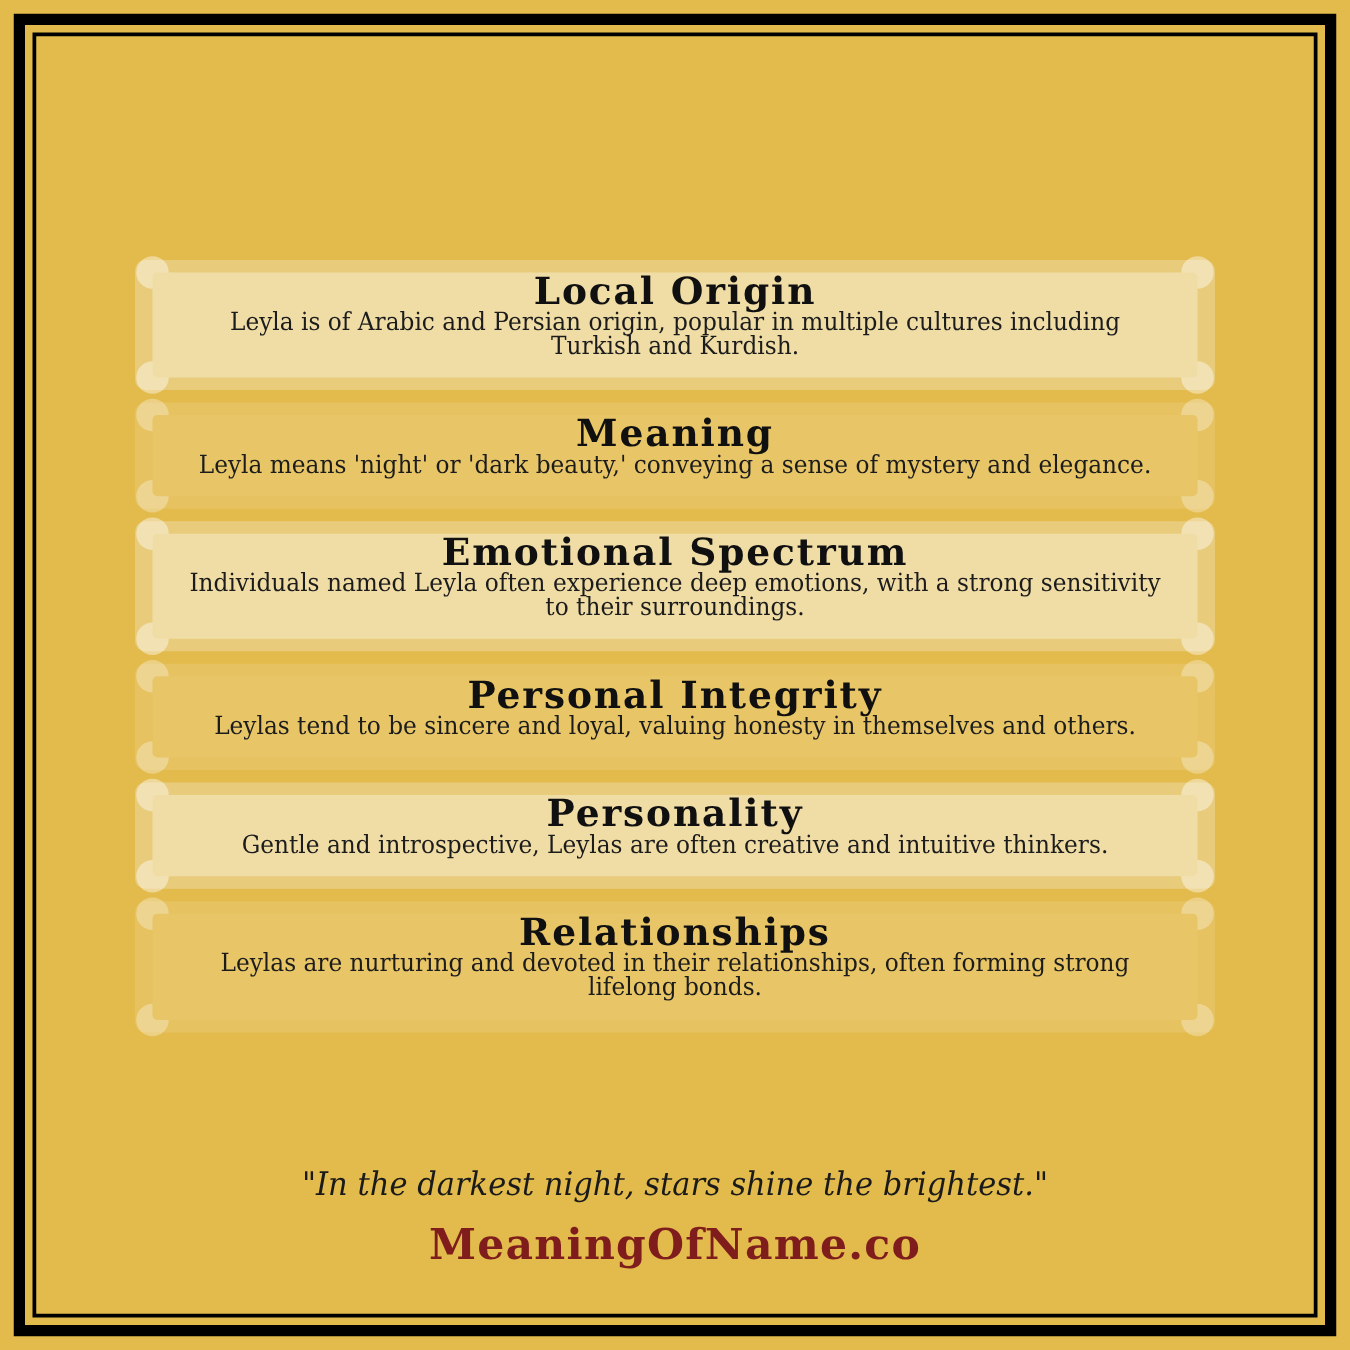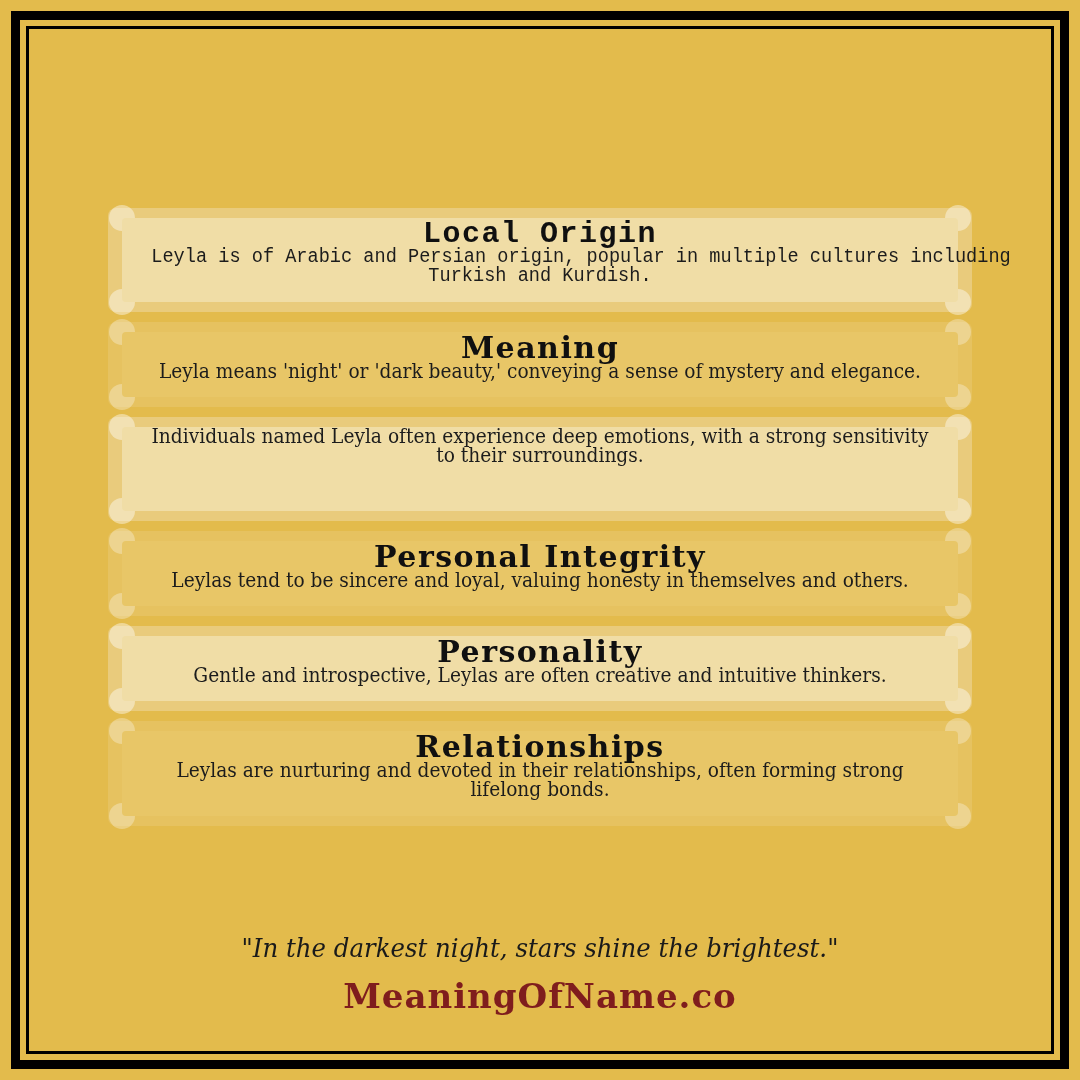--- a/index.html
+++ b/index.html
@@ -62,21 +62,21 @@
     letter-spacing:1.5px;
     color:#101010;
   }
   .bline{
     font-size:20px;line-height:18.5px;
     white-space:nowrap;
     transform:scaleX(0.93);
     transform-origin:50% 50%;
     color:#1c1c1c;
   }
-  .c1{top:208px;height:104px;font-family:Liberation Mono, monospace;}
+  .c1{top:208px;height:104px;}
   .c2{top:322px;height:85px;}
   .c3{top:417px;height:104px;}
   .c4{top:531px;height:85px;}
   .c5{top:626px;height:85px;}
   .c6{top:721px;height:105px;}
   
   .quote{
     position:absolute;top:933px;left:0;right:0;
     text-align:center;
     font-size:26px;font-style:italic;line-height:1.2;
@@ -124,20 +124,21 @@
       <div class="bline"></div>
     </div>
   </section>
 
   <section class="card light c3">
     <span class="rivet tl"></span>
     <span class="rivet tr"></span>
     <span class="rivet bl"></span>
     <span class="rivet br"></span>
     <div class="inner">
+      <h2 class="card-title">Emotional Spectrum</h2>
       <div class="bline">Individuals named Leyla often experience deep emotions, with a strong sensitivity</div>
       <div class="bline">to their surroundings.</div>
     </div>
   </section>
 
   <section class="card subtle c4">
     <span class="rivet tl"></span>
     <span class="rivet tr"></span>
     <span class="rivet bl"></span>
     <span class="rivet br"></span>

